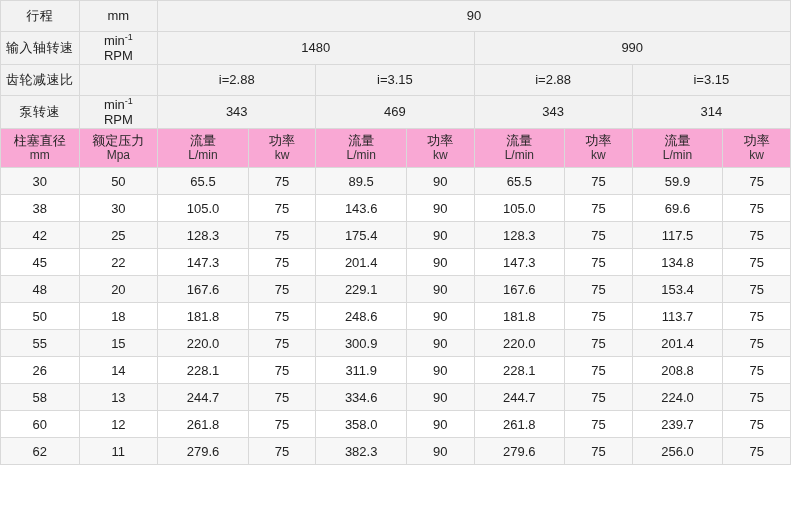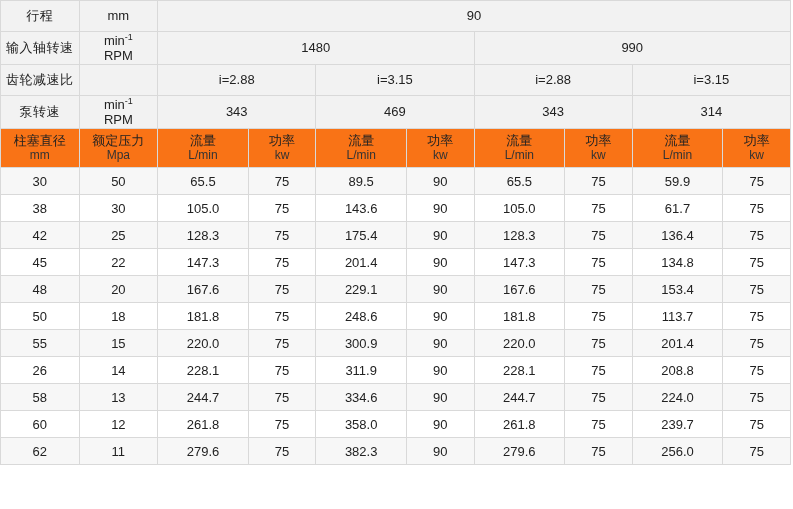--- a/index.html
+++ b/index.html
@@ -42,21 +42,21 @@
   td.unit {
     font-size: 12px;
     line-height: 1.1;
   }
   .sup {
     font-size: 9px;
     vertical-align: super;
   }
   
   tr.colhead td {
-    background: #f97316;
+    background: #f9a8d4;
     height: 38px;
     font-size: 13px;
     line-height: 1.25;
   }
   tr.colhead .sub {
     font-size: 12px;
     color: #333333;
   }
   
   tr.data td {
@@ -188,33 +188,33 @@
     </tr>
     <tr class="data">
       <td>38</td>
       <td>30</td>
       <td>105.0</td>
       <td>75</td>
       <td>143.6</td>
       <td>90</td>
       <td>105.0</td>
       <td>75</td>
-      <td>61.7</td>
+      <td>69.6</td>
       <td>75</td>
     </tr>
     <tr class="data alt">
       <td>42</td>
       <td>25</td>
       <td>128.3</td>
       <td>75</td>
       <td>175.4</td>
       <td>90</td>
       <td>128.3</td>
       <td>75</td>
-      <td>136.4</td>
+      <td>117.5</td>
       <td>75</td>
     </tr>
     <tr class="data">
       <td>45</td>
       <td>22</td>
       <td>147.3</td>
       <td>75</td>
       <td>201.4</td>
       <td>90</td>
       <td>147.3</td>

